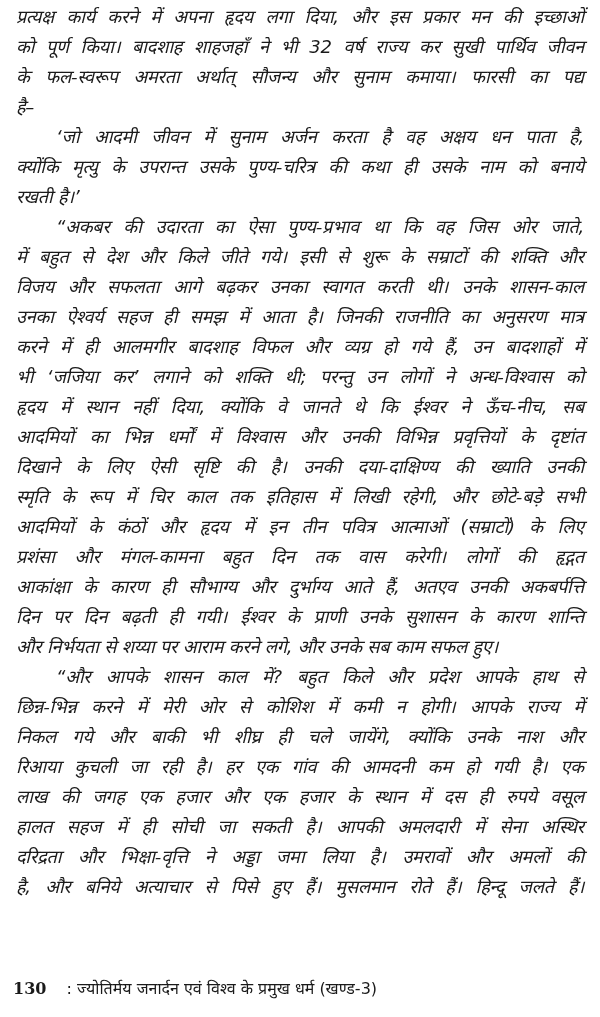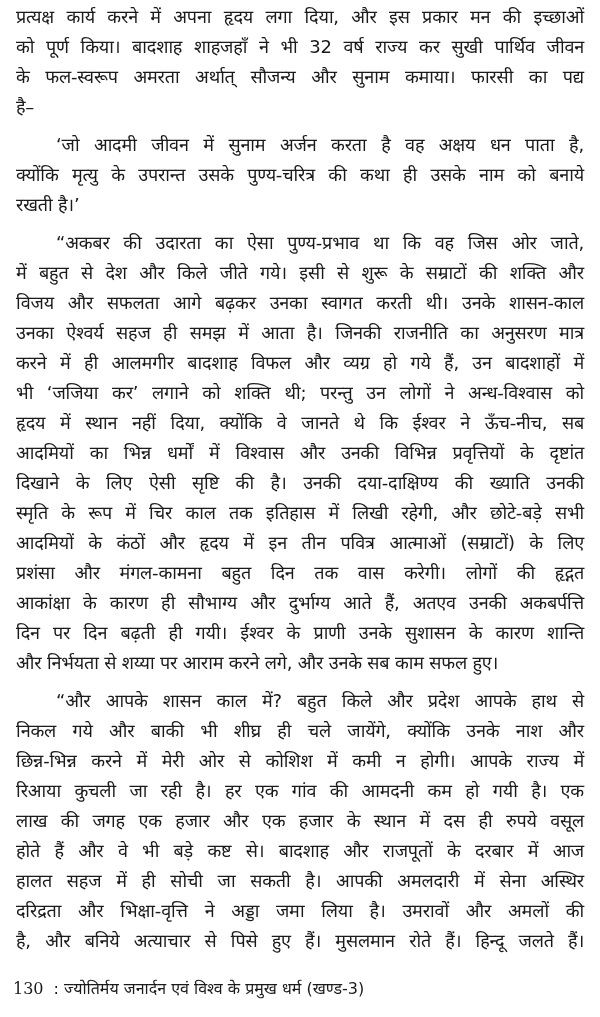--- a/index.html
+++ b/index.html
@@ -23,40 +23,41 @@
   }
   .line {
     display: block;
     height: 30px;
     line-height: 30px;
     font-size: 18px;
     white-space: nowrap;
     text-align: justify;
     text-align-last: justify;
     letter-spacing: -0.2px;
+    font-style: italic;
   }
   .line.last {
     text-align-last: left;
   }
   .line.indent {
     padding-left: 40px;
-    margin-top: 8px;
   }
   .footer {
     position: absolute;
     left: 13px;
     top: 976px;
     font-size: 16px;
     line-height: 26px;
     white-space: nowrap;
     color: #1a1a1a;
   }
   .footer .pno {
     font-family: "DejaVu Serif", "Liberation Serif", serif;
-    margin-right: 10px;
+    margin-right: 20px;
+    font-weight: bold;
   }
 </style>
 </head>
 <body>
 
 <div class="page">
   <span class="line">प्रत्यक्ष कार्य करने में अपना हृदय लगा दिया, और इस प्रकार मन की इच्छाओं</span>
   <span class="line">को पूर्ण किया। बादशाह शाहजहाँ ने भी 32 वर्ष राज्य कर सुखी पार्थिव जीवन</span>
   <span class="line">के फल-स्वरूप अमरता अर्थात् सौजन्य और सुनाम कमाया। फारसी का पद्य</span>
   <span class="line last">है–</span>
@@ -72,25 +73,24 @@
   <span class="line">हृदय में स्थान नहीं दिया, क्योंकि वे जानते थे कि ईश्वर ने ऊँच-नीच, सब</span>
   <span class="line">आदमियों का भिन्न धर्मों में विश्वास और उनकी विभिन्न प्रवृत्तियों के दृष्टांत</span>
   <span class="line">दिखाने के लिए ऐसी सृष्टि की है। उनकी दया-दाक्षिण्य की ख्याति उनकी</span>
   <span class="line">स्मृति के रूप में चिर काल तक इतिहास में लिखी रहेगी, और छोटे-बड़े सभी</span>
   <span class="line">आदमियों के कंठों और हृदय में इन तीन पवित्र आत्माओं (सम्राटों) के लिए</span>
   <span class="line">प्रशंसा और मंगल-कामना बहुत दिन तक वास करेगी। लोगों की हृद्गत</span>
   <span class="line">आकांक्षा के कारण ही सौभाग्य और दुर्भाग्य आते हैं, अतएव उनकी अकबर्पत्ति</span>
   <span class="line">दिन पर दिन बढ़ती ही गयी। ईश्वर के प्राणी उनके सुशासन के कारण शान्ति</span>
   <span class="line last">और निर्भयता से शय्या पर आराम करने लगे, और उनके सब काम सफल हुए।</span>
   <span class="line indent">“और आपके शासन काल में? बहुत किले और प्रदेश आपके हाथ से</span>
+  <span class="line">छिन्न-भिन्न करने में मेरी ओर से कोशिश में कमी न होगी। आपके राज्य में</span>
   <span class="line">निकल गये और बाकी भी शीघ्र ही चले जायेंगे, क्योंकि उनके नाश और</span>
-  <span class="line">छिन्न-भिन्न करने में मेरी ओर से कोशिश में कमी न होगी। आपके राज्य में</span>
   <span class="line">रिआया कुचली जा रही है। हर एक गांव की आमदनी कम हो गयी है। एक</span>
   <span class="line">लाख की जगह एक हजार और एक हजार के स्थान में दस ही रुपये वसूल</span>
-  <span class="line">होते हैं और वे भी बड़े कष्ट से। बादशाह और राजपूतों के दरबार में आज</span>
   <span class="line">हालत सहज में ही सोची जा सकती है। आपकी अमलदारी में सेना अस्थिर</span>
   <span class="line">दरिद्रता और भिक्षा-वृत्ति ने अड्डा जमा लिया है। उमरावों और अमलों की</span>
   <span class="line">है, और बनिये अत्याचार से पिसे हुए हैं। मुसलमान रोते हैं। हिन्दू जलते हैं।</span>
 </div>
 
 <div class="footer">
   <span class="pno">130</span><span>: ज्योतिर्मय जनार्दन एवं विश्व के प्रमुख धर्म (खण्ड-3)</span>
 </div>
 
 </body></html>

